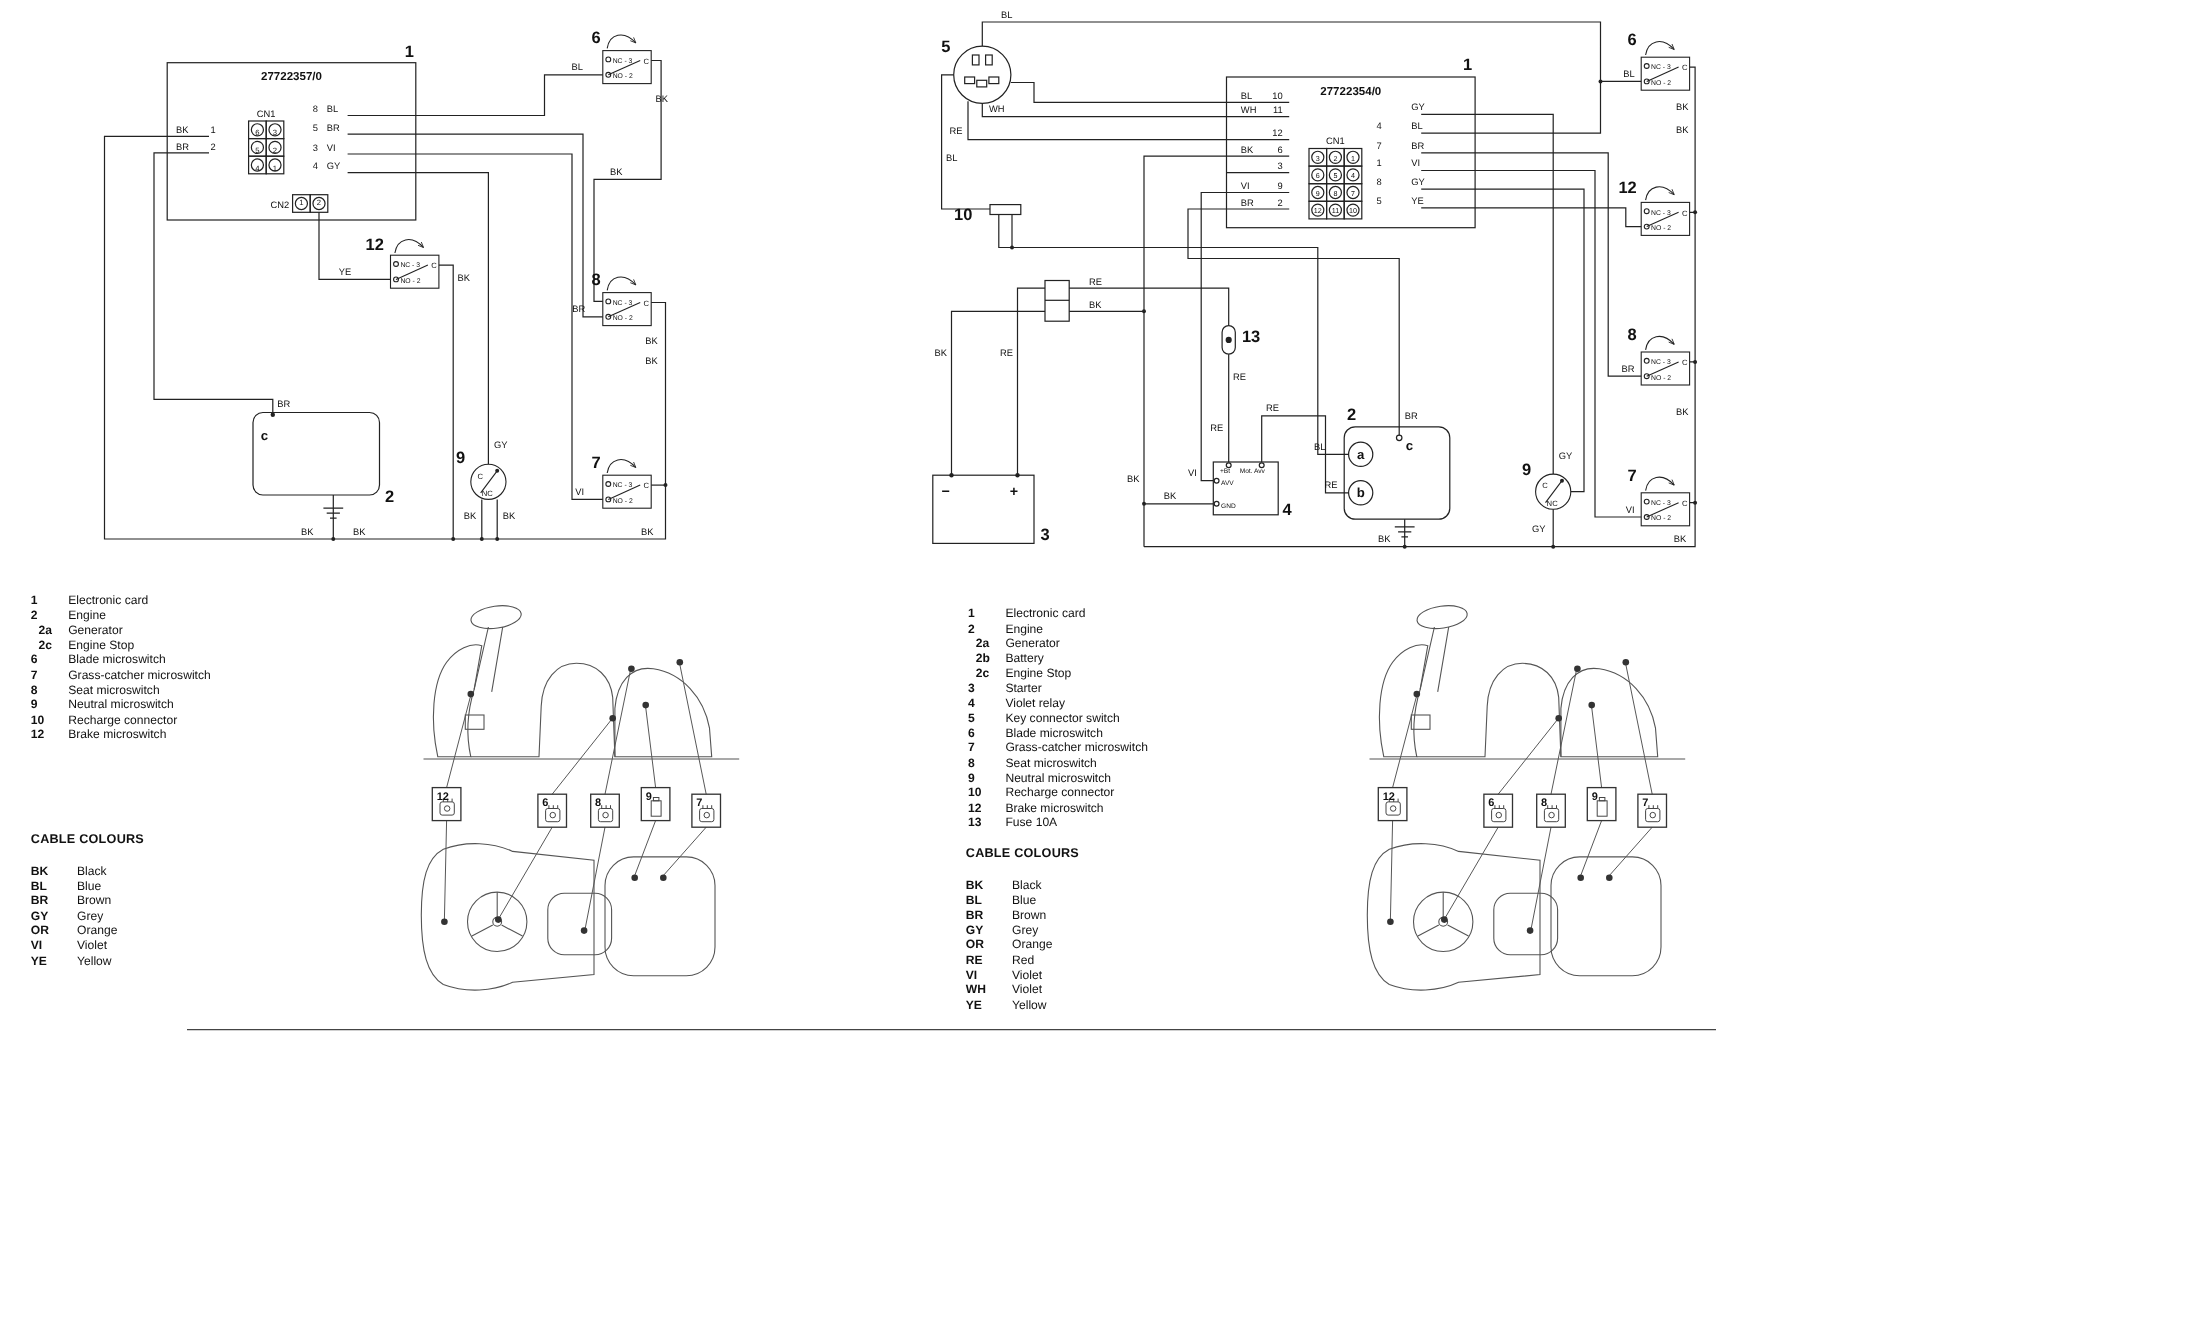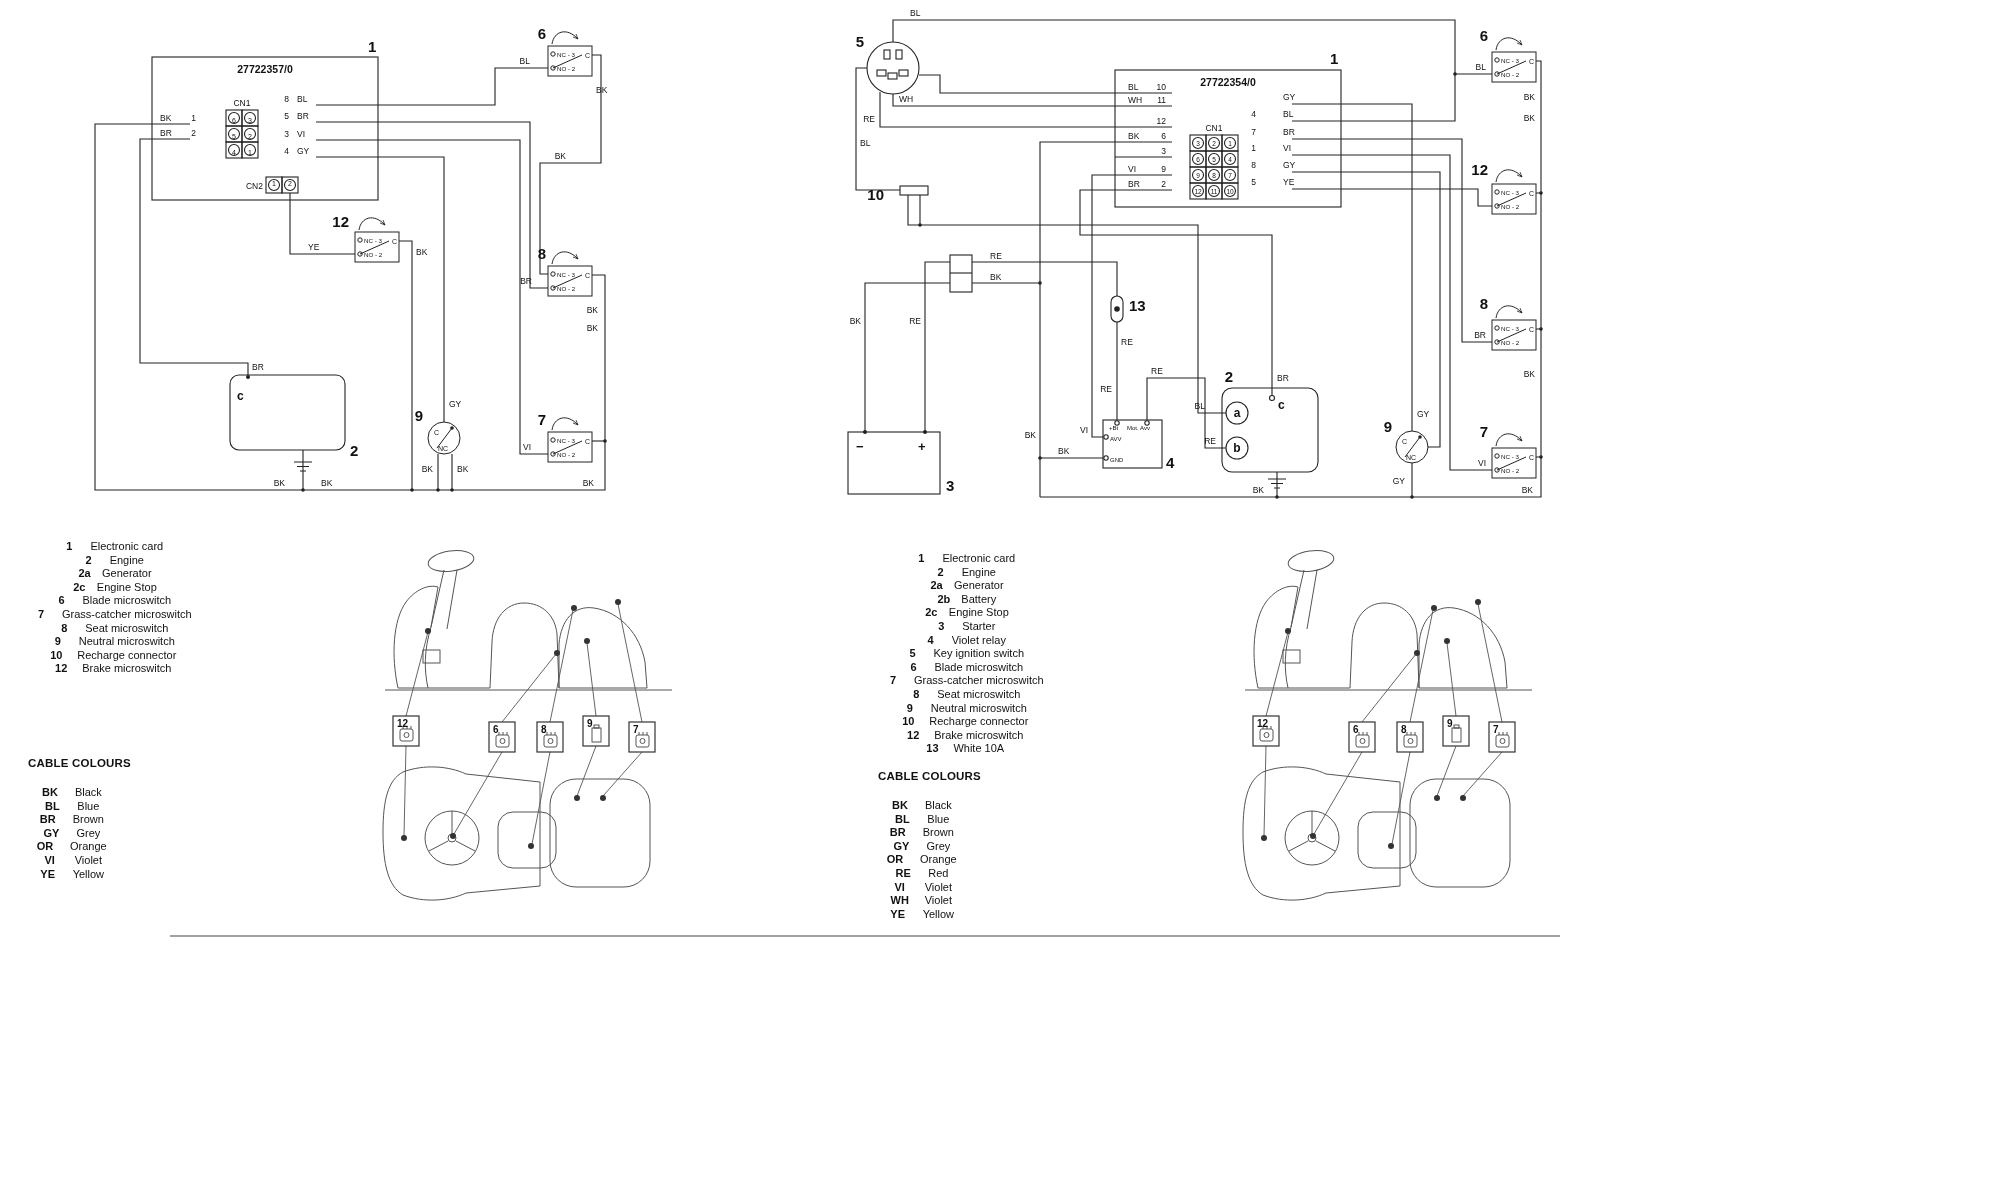--- a/index.html
+++ b/index.html
@@ -1,20 +1,20 @@
 <!DOCTYPE html>
 <html><head>
 <meta charset="utf-8">
 <style>
   html,body{margin:0;padding:0;background:#fff;}
   #screen{position:relative;width:2000px;height:1204px;background:#fff;overflow:hidden;
           font-family:"Liberation Sans","DejaVu Sans",sans-serif;color:#111;}
   #wiring-svg{position:absolute;left:0;top:0;}
   #wiring-svg text{font-family:"Liberation Sans","DejaVu Sans",sans-serif;fill:#111;stroke:none;}
-  .legend{position:absolute;font:11px/13.6px "Liberation Sans","DejaVu Sans",sans-serif;color:#111;text-align:center;}
+  .legend{position:absolute;font:11px/13.6px "Liberation Sans","DejaVu Sans",sans-serif;color:#111;}
   .legend .row{height:13.6px;white-space:nowrap;}
   .legend .num{display:inline-block;width:26px;font-weight:bold;}
   .legend .num.indent{padding-left:7px;width:19px;}
   .legend .lbl{margin-left:8px;}
   .legend .code{display:inline-block;width:34px;font-weight:bold;}
   .cc-title{position:absolute;font:bold 11.5px "Liberation Sans","DejaVu Sans",sans-serif;letter-spacing:.2px;color:#111;}
 </style>
 </head>
 <body>
 
@@ -525,28 +525,28 @@
     </div>
 
 <div class="legend" style="left:880px;top:552px">
       <div class="row"><span class="num">1</span><span class="lbl">Electronic card</span></div>
       <div class="row"><span class="num">2</span><span class="lbl">Engine</span></div>
       <div class="row"><span class="num indent">2a</span><span class="lbl">Generator</span></div>
       <div class="row"><span class="num indent">2b</span><span class="lbl">Battery</span></div>
       <div class="row"><span class="num indent">2c</span><span class="lbl">Engine Stop</span></div>
       <div class="row"><span class="num">3</span><span class="lbl">Starter</span></div>
       <div class="row"><span class="num">4</span><span class="lbl">Violet relay</span></div>
-      <div class="row"><span class="num">5</span><span class="lbl">Key ignition switch</span></div>
+      <div class="row"><span class="num">5</span><span class="lbl">Key connector switch</span></div>
       <div class="row"><span class="num">6</span><span class="lbl">Blade microswitch</span></div>
       <div class="row"><span class="num">7</span><span class="lbl">Grass-catcher microswitch</span></div>
       <div class="row"><span class="num">8</span><span class="lbl">Seat microswitch</span></div>
       <div class="row"><span class="num">9</span><span class="lbl">Neutral microswitch</span></div>
       <div class="row"><span class="num">10</span><span class="lbl">Recharge connector</span></div>
       <div class="row"><span class="num">12</span><span class="lbl">Brake microswitch</span></div>
-      <div class="row"><span class="num">13</span><span class="lbl">White 10A</span></div>
+      <div class="row"><span class="num">13</span><span class="lbl">Fuse 10A</span></div>
     </div>
 <div class="cc-title" style="left:878px;top:770px">CABLE COLOURS</div>
 <div class="legend" style="left:878px;top:799px">
       <div class="row"><span class="code">BK</span><span class="lbl">Black</span></div>
       <div class="row"><span class="code">BL</span><span class="lbl">Blue</span></div>
       <div class="row"><span class="code">BR</span><span class="lbl">Brown</span></div>
       <div class="row"><span class="code">GY</span><span class="lbl">Grey</span></div>
       <div class="row"><span class="code">OR</span><span class="lbl">Orange</span></div>
       <div class="row"><span class="code">RE</span><span class="lbl">Red</span></div>
       <div class="row"><span class="code">VI</span><span class="lbl">Violet</span></div>

